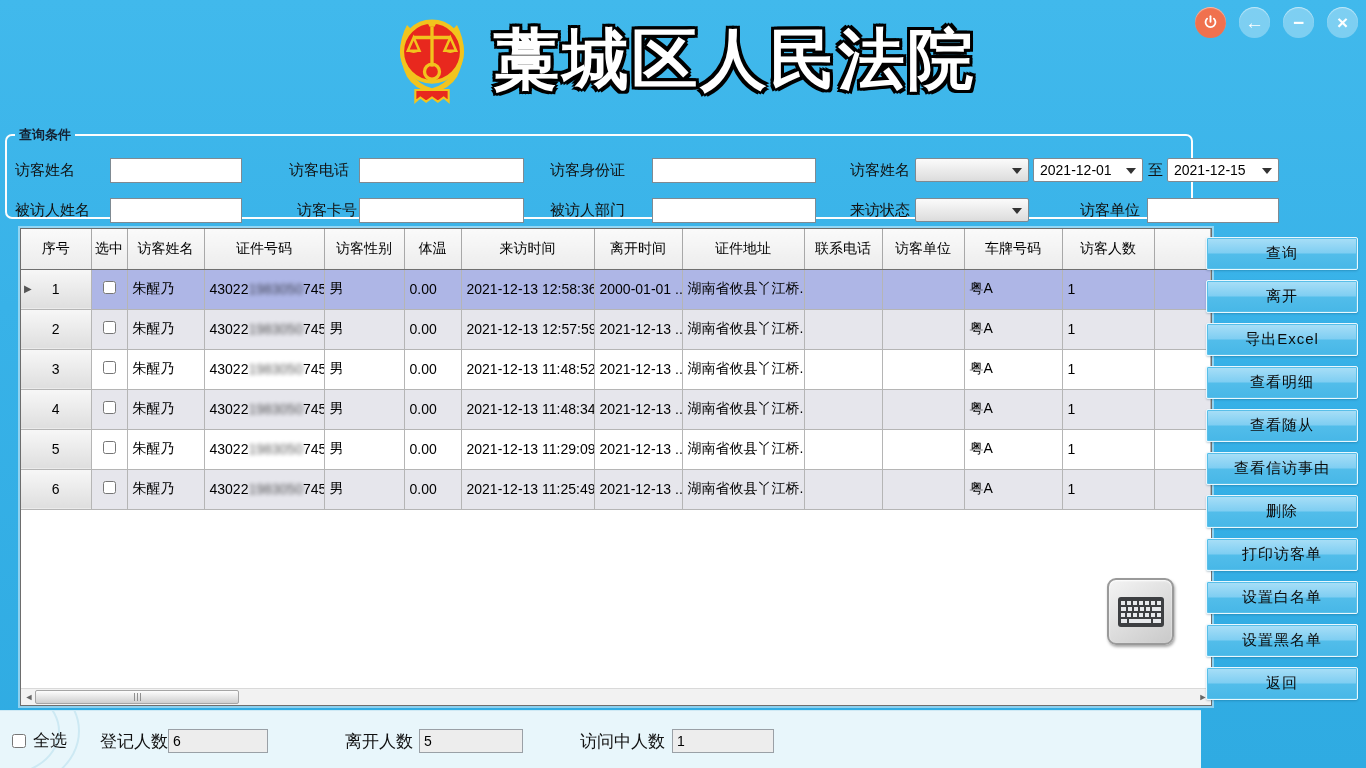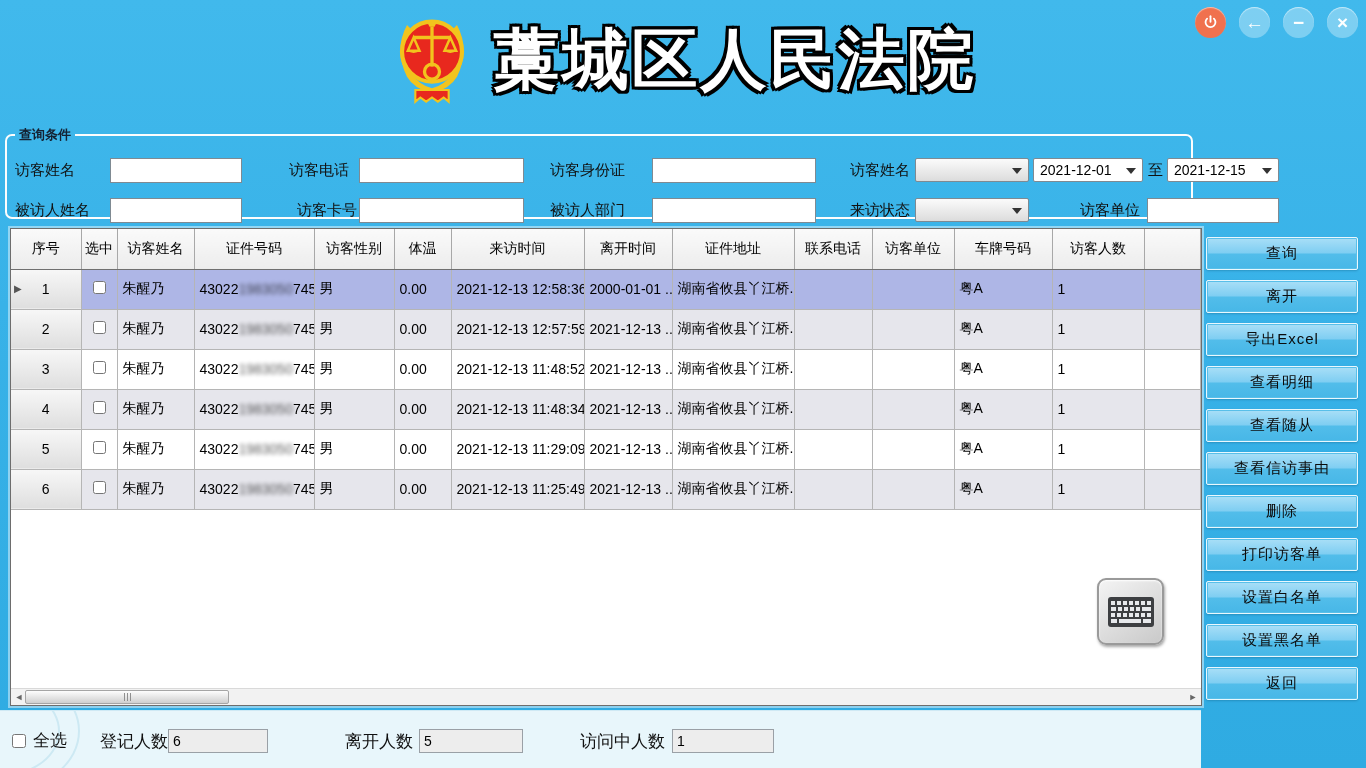--- a/index.html
+++ b/index.html
@@ -30,21 +30,21 @@
   .qlabel { font-size:15px; color:#111; white-space:nowrap; }
   .qinput { height:25px; background:#fff; border:1px solid #7f8a92; font-size:14px; padding:0 4px; color:#000; }
   .combo { position:relative; height:24px; border:1px solid #7f8a92; border-radius:2px;
     background:linear-gradient(180deg,#fbfbfb,#dcdcdc); }
   .combo.white { background:#fff; }
   .combo .cval { position:absolute; left:6px; top:3px; font-size:14px; color:#000; }
   .combo .arrow { position:absolute; right:6px; top:9px; width:0; height:0;
     border-left:5px solid transparent; border-right:5px solid transparent; border-top:6px solid #333; }
 
   
-  .table-panel { position:absolute; left:10px; top:228px; width:1192px; height:478px;
+  .table-panel { position:absolute; left:20px; top:228px; width:1192px; height:478px;
     background:#fff; border:1px solid #6d6d6d; box-shadow:0 0 0 2px rgba(255,255,255,.45); }
   table.grid { border-collapse:collapse; table-layout:fixed; width:1190px; }
   table.grid th { height:40px; background:linear-gradient(180deg,#fafafa,#ececec);
     border-right:1px solid #a8a8a8; border-bottom:1px solid #6f6f6f; font-size:14px;
     font-weight:normal; color:#000; }
   table.grid td { height:40px; border-right:1px solid #b5b5b5; border-bottom:1px solid #b5b5b5;
     font-size:14px; color:#000; padding:0 5px; overflow:hidden; white-space:nowrap; }
   td.rowhead { background:linear-gradient(180deg,#f7f7f7,#dedede); text-align:center;
     border-right:1px solid #8f8f8f; position:relative; }
   td.rowhead .pointer { position:absolute; left:3px; top:13px; font-size:10px; color:#555; }

